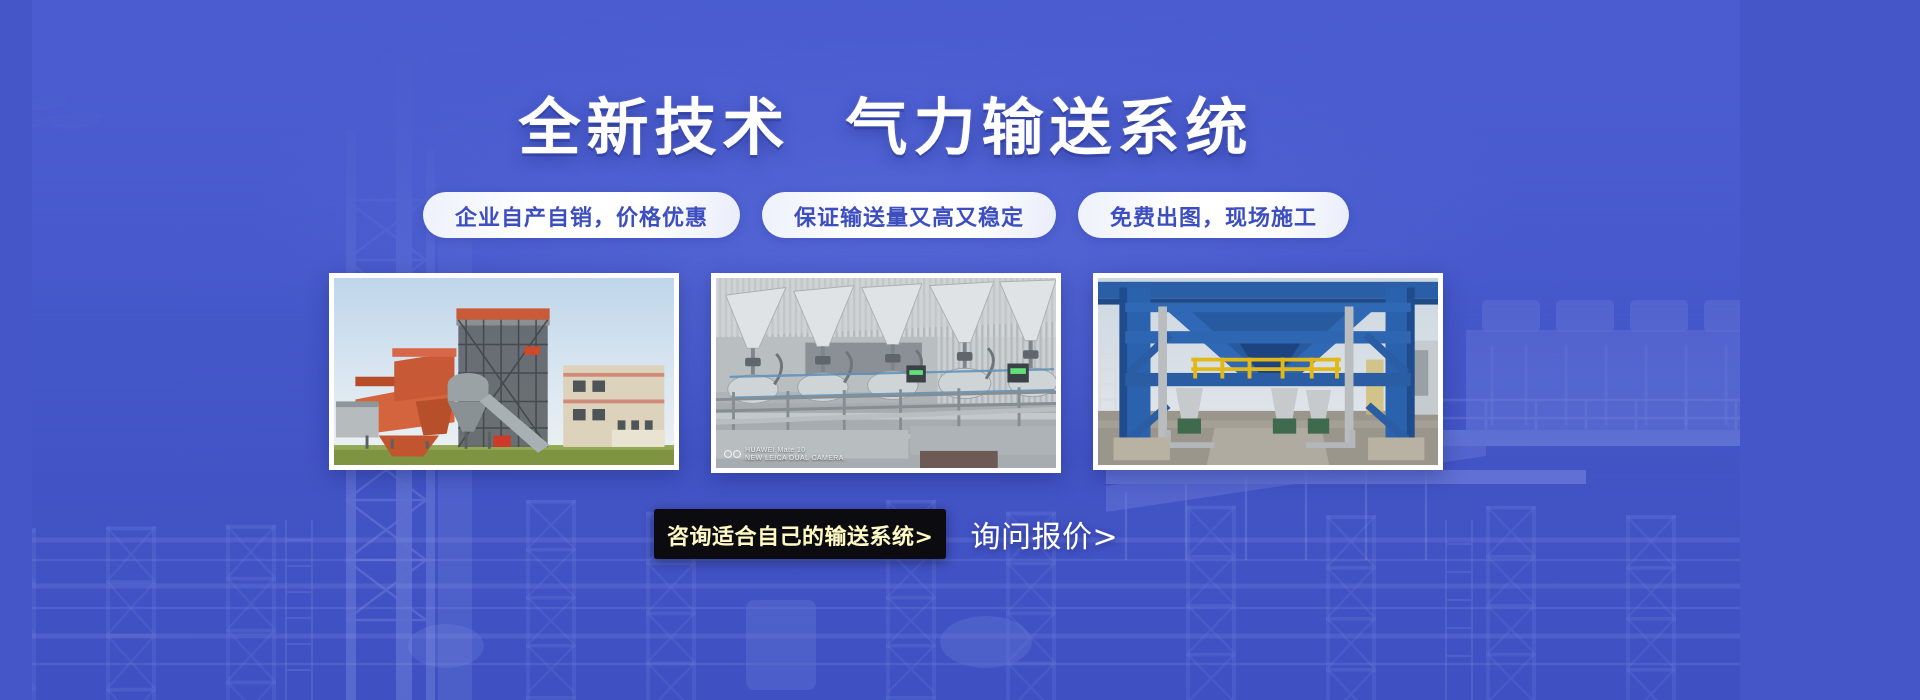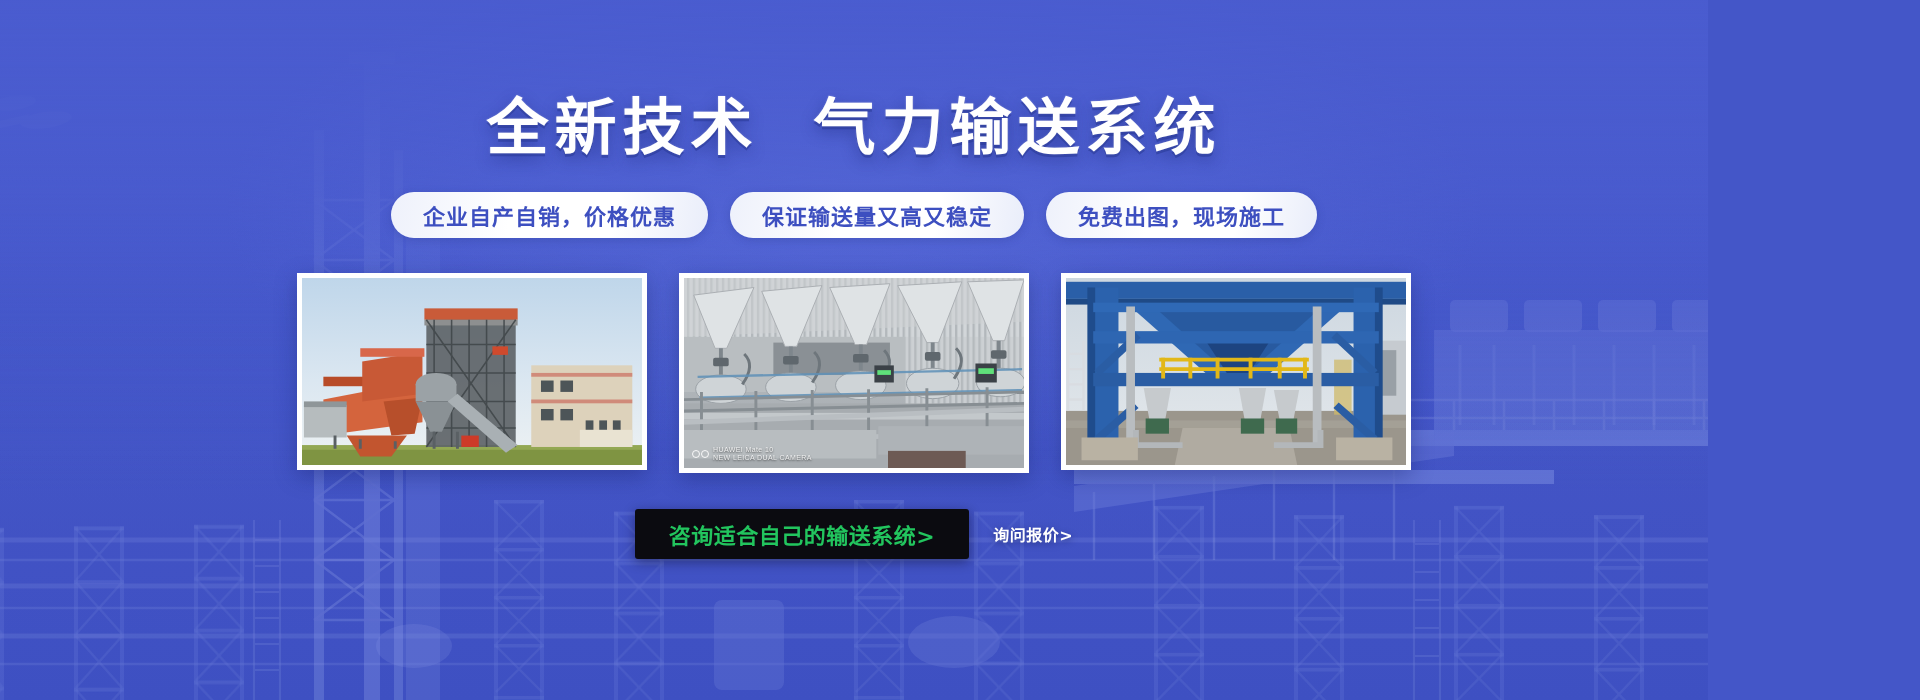--- a/index.html
+++ b/index.html
@@ -15,20 +15,21 @@
 
   
   .banner {
     position: relative;
     width: 1708px;
     height: 700px;
     overflow: hidden;
     background:
       radial-gradient(ellipse 1200px 520px at 50% 22%, rgba(104,122,226,0.55) 0%, rgba(72,90,206,0.18) 55%, rgba(60,78,196,0) 78%),
       linear-gradient(178deg, #4a5ccd 0%, #4557c9 46%, #4153c4 100%);
+    margin-left: 32px;
   }
 
   
   .bg-photo {
     position: absolute;
     inset: 0;
     pointer-events: none;
     opacity: 0.9;
   }
   .bg-photo svg { display: block; width: 100%; height: 100%; }
@@ -133,40 +134,40 @@
 
   
   .cta-row {
     display: flex;
     align-items: center;
     gap: 24px;
     margin-top: 36px;
   }
   .cta-primary {
     height: 50px;
-    padding: 0 34px;
+    padding: 0 13px;
     display: flex;
     align-items: center;
     justify-content: center;
     background: #0b0b10;
-    color: #22c55e;
+    color: #fef9c3;
     font-size: 22px;
     font-weight: 700;
     letter-spacing: 0.5px;
     border: none;
     border-radius: 3px;
     cursor: pointer;
     white-space: nowrap;
     font-family: "DejaVu Sans", "Liberation Sans", sans-serif;
     box-shadow: 0 3px 12px rgba(10,12,40,0.45);
   }
   .cta-secondary {
     color: #ffffff;
-    font-size: 16px;
-    font-weight: 700;
+    font-size: 30px;
+    font-weight: 400;
     letter-spacing: 0.5px;
     text-decoration: none;
     cursor: pointer;
     white-space: nowrap;
     font-family: "DejaVu Sans", "Liberation Sans", sans-serif;
     text-shadow: 0 2px 6px rgba(14,22,80,0.5);
   }
 </style>
 </head>
 <body>

